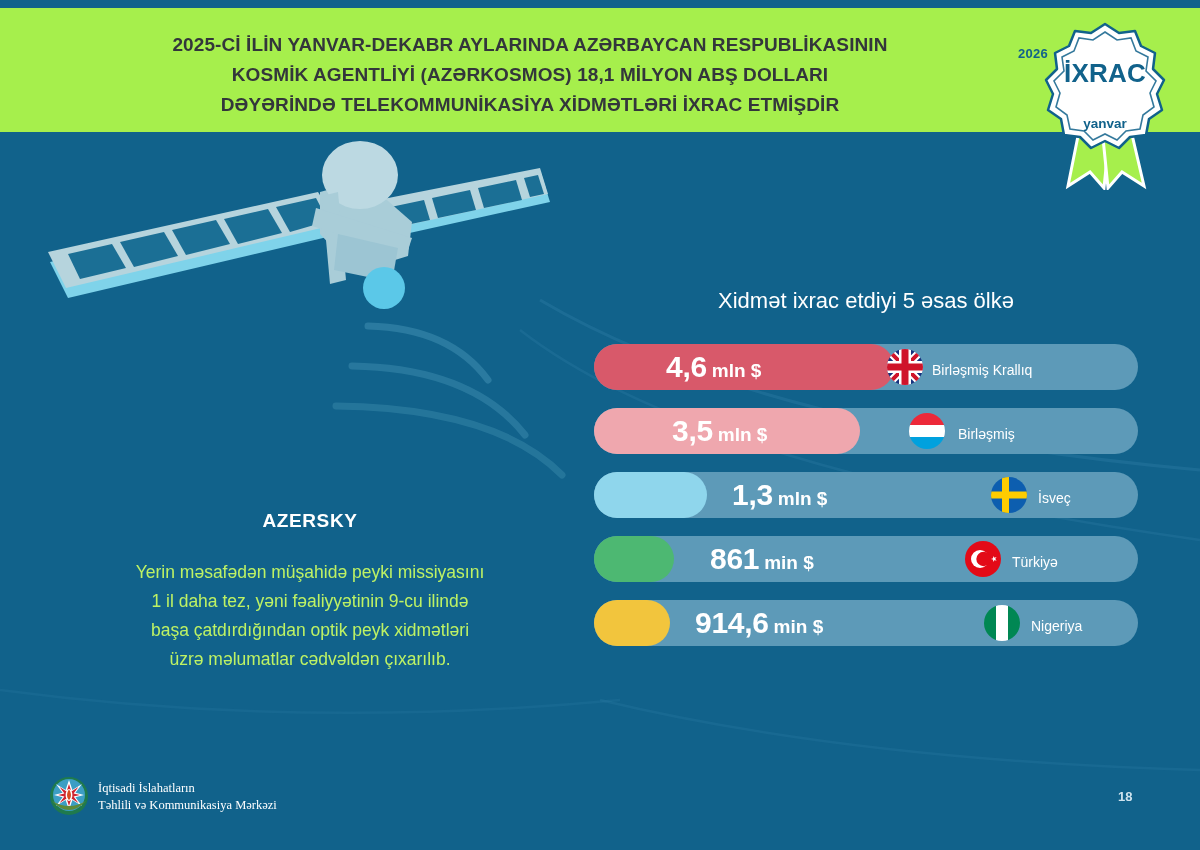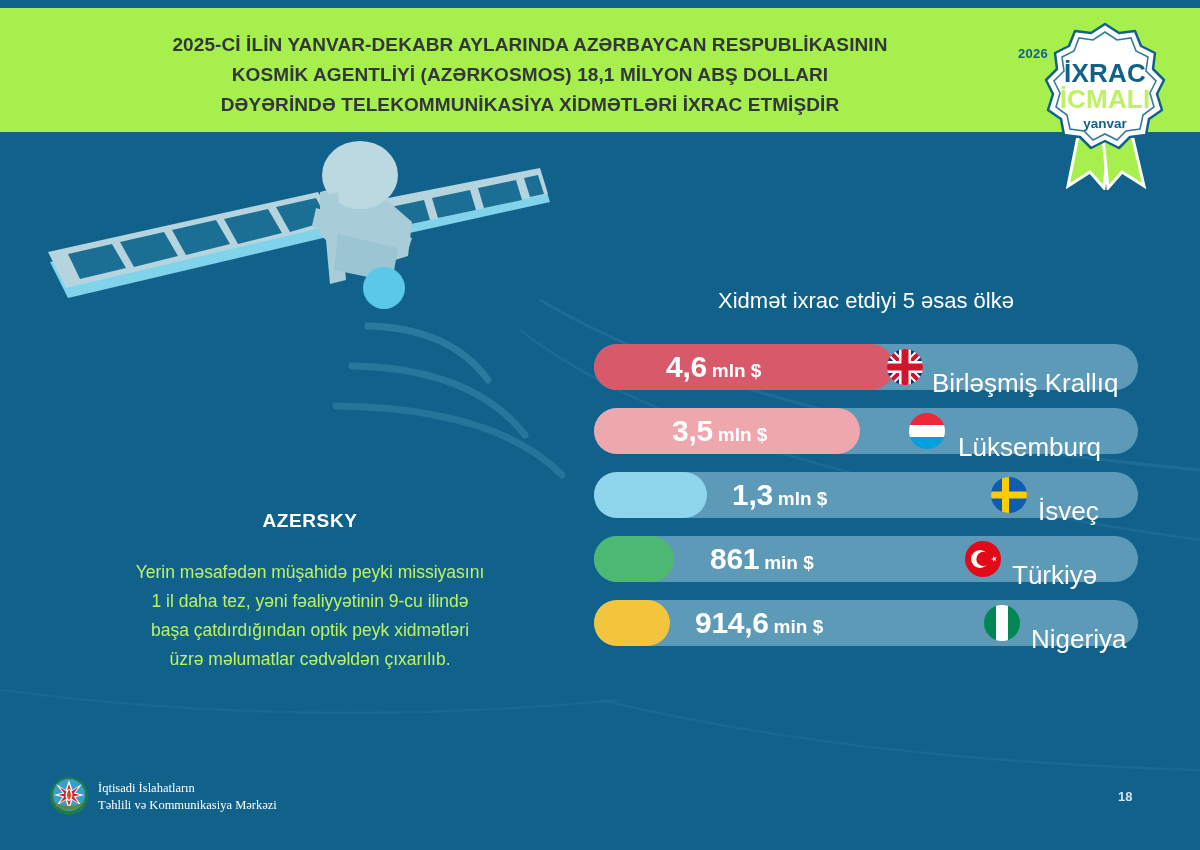--- a/index.html
+++ b/index.html
@@ -40,21 +40,21 @@
   #badge .b-year{
     position:absolute;left:0;top:38px;width:174px;
     font-size:13px;font-weight:bold;color:#11628b;letter-spacing:.3px;
   }
   #badge .b-l1{
     position:absolute;left:0;top:52px;width:174px;text-align:center;
     font-size:26px;font-weight:bold;color:#11628b;letter-spacing:.2px;line-height:27px;
   }
   #badge .b-l2{
     position:absolute;left:0;top:78px;width:174px;text-align:center;
-    font-size:26px;font-weight:bold;color:#bef264;letter-spacing:.2px;line-height:27px;
+    font-size:26px;font-weight:bold;color:#ffffff;letter-spacing:.2px;line-height:27px;
   }
   #badge .b-month{
     position:absolute;left:0;top:108px;width:174px;text-align:center;
     font-size:13.5px;font-weight:bold;color:#11628b;
   }
 
   
   #satellite{position:absolute;left:20px;top:130px;width:560px;height:360px;}
 
   
@@ -85,22 +85,22 @@
     position:absolute;top:0;height:46px;line-height:46px;
     color:#ffffff;font-weight:bold;white-space:nowrap;
   }
   .bar-value .num{font-size:30px;letter-spacing:-.3px;}
   .bar-value .unit{font-size:19px;margin-left:5px;}
   .flag{
     position:absolute;top:5px;width:36px;height:36px;border-radius:50%;
     overflow:hidden;
   }
   .country{
-    position:absolute;top:16px;height:46px;line-height:46px;
-    color:#ffffff;font-size:26px;white-space:nowrap;
+    position:absolute;top:3px;height:46px;line-height:46px;
+    color:#ffffff;font-size:14px;white-space:nowrap;
   }
 
   
   #footer-logo{position:absolute;left:48px;top:775px;width:42px;height:42px;}
   #footer-text{
     position:absolute;left:98px;top:780px;
     color:#ffffff;font-size:12.5px;line-height:17px;white-space:pre-line;font-family:Liberation Serif, serif;
   }
   #page-number{
     position:absolute;left:1118px;top:789px;
@@ -219,21 +219,21 @@
       <div class="bar-value" style="left:78px;">
         <span class="num">3,5</span><span class="unit">mln $</span>
       </div>
       <div class="flag" style="left:315px;">
         <svg viewBox="0 0 36 36" width="36" height="36">
           <rect width="36" height="12" fill="#ed2939"></rect>
           <rect y="12" width="36" height="12" fill="#ffffff"></rect>
           <rect y="24" width="36" height="12" fill="#00a1de"></rect>
         </svg>
       </div>
-      <div class="country" style="left:364px;">Lüksemburq</div>
+      <div class="country" style="left:364px;">Birləşmiş</div>
     </div>
 
     <div class="bar-row">
       <div class="bar-track"></div>
       <div class="bar-fill" style="width:113px;background:#8fd6ec;"></div>
       <div class="bar-value" style="left:138px;">
         <span class="num">1,3</span><span class="unit">mln $</span>
       </div>
       <div class="flag" style="left:397px;">
         <svg viewBox="0 0 36 36" width="36" height="36">

